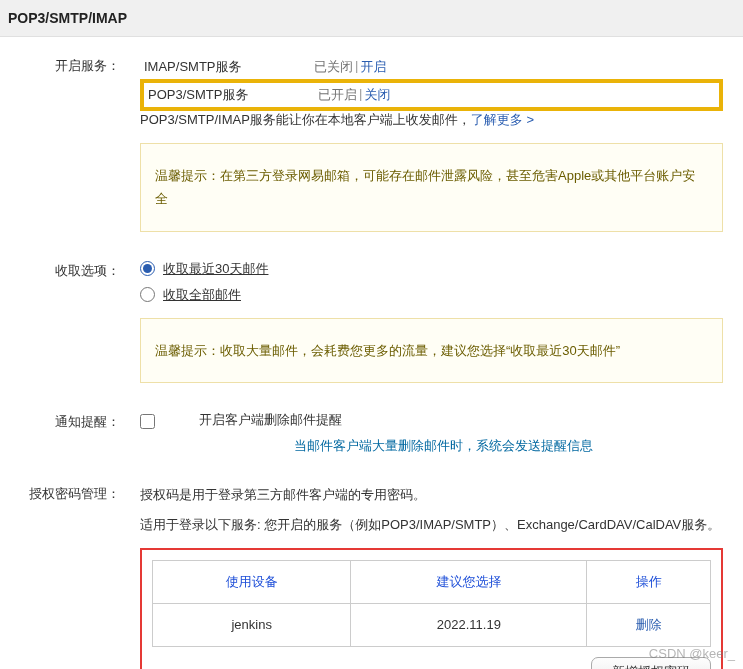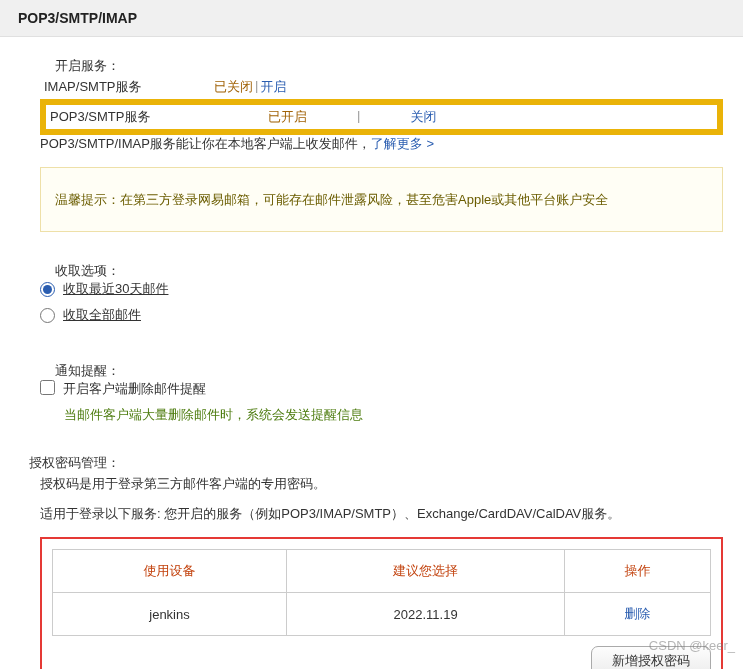--- a/index.html
+++ b/index.html
@@ -1,44 +1,44 @@
 <!DOCTYPE html>
 <html><head>
 <meta charset="utf-8">
 <style>
   * { box-sizing: border-box; margin: 0; padding: 0; }
   body { font-family: "Microsoft YaHei", Arial, sans-serif; font-size: 13px; color: #333; background: #fff; width: 743px; }
-  .header { background: #f0f0f0; padding: 10px 18px; font-weight: bold; font-size: 14px; color: #222; border-bottom: 1px solid #e0e0e0; }
+  .header { background: #f0f0f0; padding: 10px 8px; font-weight: bold; font-size: 14px; color: #222; border-bottom: 1px solid #e0e0e0; }
   .content { padding: 18px 20px 20px 20px; }
-  .section { display: flex; margin-bottom: 28px; flex-direction: column; }
+  .section { display: flex; margin-bottom: 28px; }
   .section-label { width: 100px; text-align: right; color: #333; padding-top: 2px; }
   .section-body { flex: 1; padding-left: 20px; }
   .service-row { display: flex; align-items: flex-start; padding: 3px 4px; }
   .service-name { width: 170px; color: #333; }
-  .service-status { color: #a16207; }
+  .service-status { color: #737373; }
   .divider { color: #999; margin: 0 2px; }
   .link { color: #2a5db0; cursor: pointer; }
-  .red-box { border: 6px solid #eab308; gap: 48px; }
+  .red-box { border: 4px solid #eab308; }
   .red-box-table { border: 2px solid #e53935; padding: 10px; }
   .desc { color: #333; }
   .tip-box { margin-top: 14px; border: 1px solid #eee0a8; background: #fffef5; padding: 20px 14px; color: #6b5d00; line-height: 1.8; }
   .tip-label { color: #6b5d00; }
   .radio-row { display: flex; align-items: center; margin-bottom: 8px; text-decoration: underline; }
   .radio-row input { margin-right: 8px; }
-  .checkbox-row { display: flex; align-items: flex-start; }
+  .checkbox-row { display: flex; align-items: flex-end; gap: 36px; }
   .checkbox-row input { margin-right: 8px; }
-  .sub-text { margin-top: 8px; color: #4d7c0f; margin-left: 24px; }
+  .sub-text { margin-top: 8px; color: #0369a1; margin-left: 24px; text-align: center; }
   input[type=radio], input[type=checkbox] { width: 15px; height: 15px; accent-color: #2a5db0; }
   table.auth { width: 100%; border-collapse: collapse; }
   table.auth th, table.auth td { border: 1px solid #ccc; padding: 12px 8px; text-align: center; font-weight: normal; font-size: 13px; }
-  table.auth th { color: #c2410c; border-radius: 10px; }
+  table.auth th { color: #1d4ed8; border-radius: 10px; }
   .btn-row { text-align: right; margin-top: 10px; }
   .btn { display: inline-block; border: 1px solid #aaa; background: linear-gradient(#fdfdfd,#ececec); padding: 5px 20px; border-radius: 7px; cursor: pointer; font-size: 13px; color: #333; }
   .auth-desc { margin-bottom: 6px; line-height: 1.8; }
-  .watermark { position: fixed; right: 8px; bottom: 16px; color: rgba(120,120,120,0.55); font-size: 13px; pointer-events: none; }
+  .watermark { position: fixed; right: 8px; bottom: 8px; color: rgba(120,120,120,0.55); font-size: 13px; pointer-events: none; }
 </style>
 </head>
 <body>
 
 <div class="header">POP3/SMTP/IMAP</div>
 
 <div class="content">
 
   <div class="section">
     <div class="section-label">开启服务：</div>
@@ -68,20 +68,23 @@
     <div class="section-label">收取选项：</div>
     <div class="section-body">
       <label class="radio-row">
         <input type="radio" name="fetch" checked="" style="">
         <span>收取最近30天邮件</span>
       </label>
       <label class="radio-row">
         <input type="radio" name="fetch" style="">
         <span>收取全部邮件</span>
       </label>
+      <div class="tip-box">
+        <span class="tip-label">温馨提示：</span><span>收取大量邮件，会耗费您更多的流量，建议您选择“收取最近30天邮件”</span>
+      </div>
     </div>
   </div>
 
   <div class="section">
     <div class="section-label">通知提醒：</div>
     <div class="section-body">
       <label class="checkbox-row">
         <input type="checkbox" style="">
         <span>开启客户端删除邮件提醒</span>
       </label>

